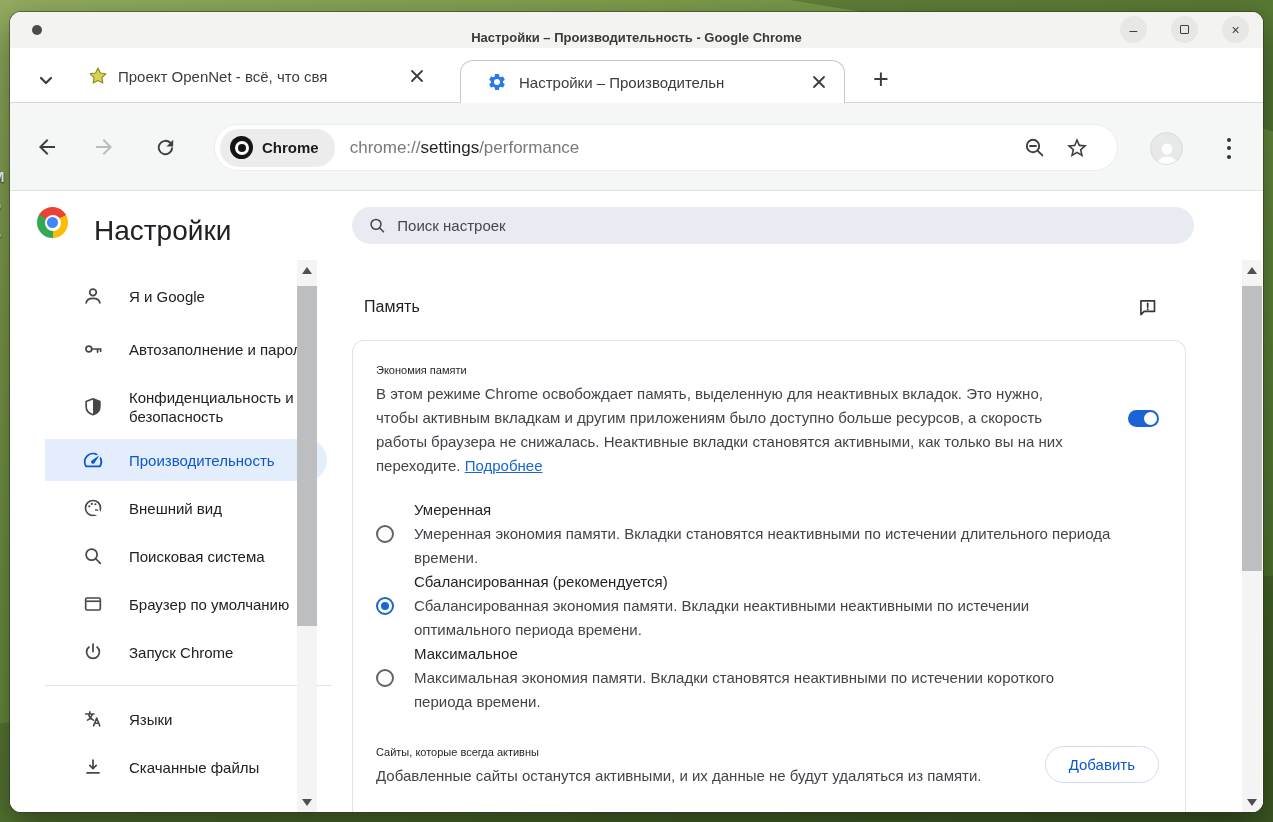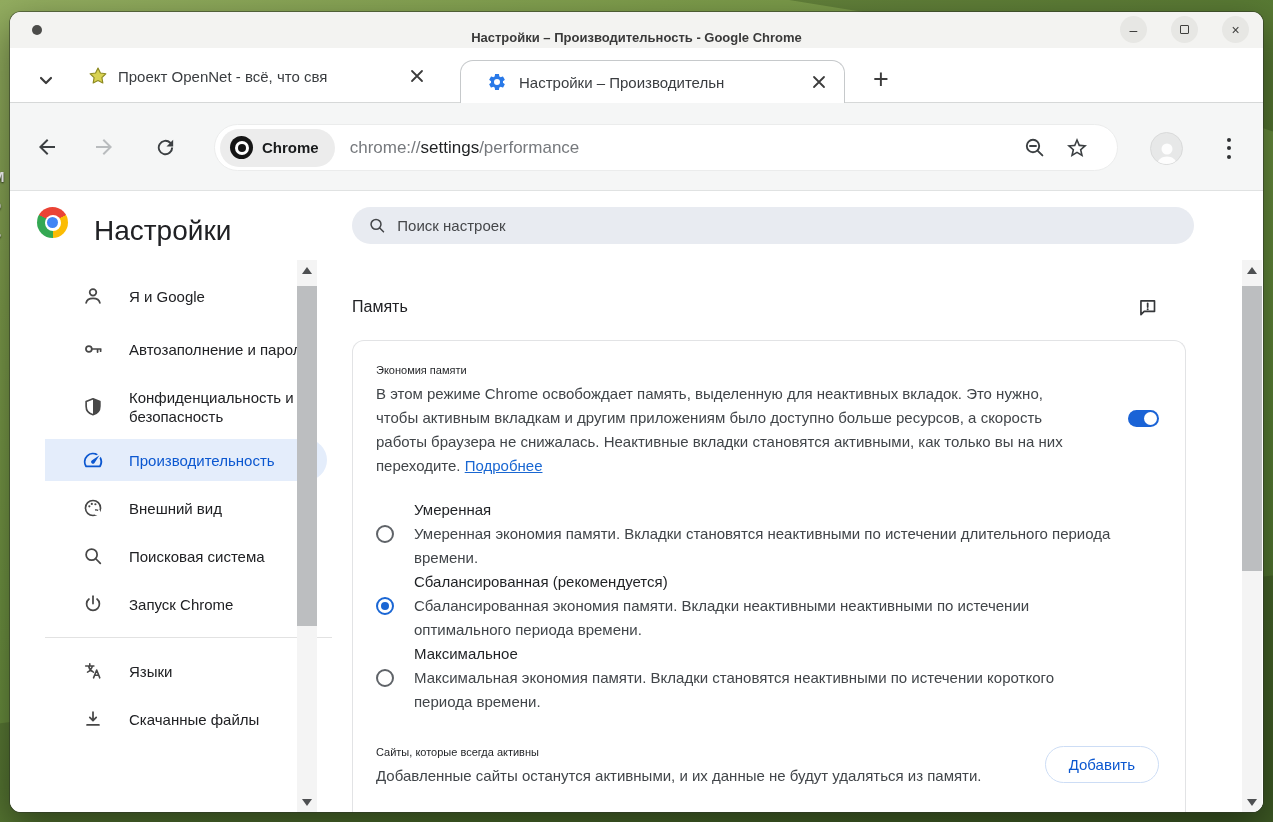--- a/index.html
+++ b/index.html
@@ -109,21 +109,21 @@
   .tri-down { width:0; height:0; border-left:5.5px solid transparent; border-right:5.5px solid transparent;
     border-top:7px solid #4e5052; }
   .sb-thumb { position:absolute; left:0; width:20px; background:#bcbec0; }
   .nav-sb { left:287px; }
   .main-sb { right:1px; }
 
   
   .main { position:absolute; left:342px; top:0; width:834px; }
   .section-row { margin-top:36px; height:24px; display:flex; align-items:center; justify-content:space-between;
     padding-right:28px; }
-  .section-title { font-size:16px; color:#202124; }
+  .section-title { font-size:16px; color:#202124;margin-left:12px; }
   .card { margin-top:21px; background:#fff; border:1px solid #e2e3e5; border-radius:12px 12px 0 0;
     border-bottom:none; padding:17px 26px 30px 23px; }
   .row-toggle { display:grid; grid-template-columns:1fr 60px; column-gap:12px; align-items:center; }
   .card-title { font-size:11px; color:#1f2124; line-height:24px; }
   .card-desc { font-size:15px; color:#414549; line-height:24px; }
   .link { color:#1967d2; text-decoration:underline; cursor:pointer; }
   .toggle { width:31px; height:17px; border-radius:9px; background:#b9bcbf; position:relative; justify-self:end; cursor:pointer; }
   .toggle.on { background:#1a63d6; }
   .toggle .knob { position:absolute; top:2px; right:2px; width:13px; height:13px; border-radius:50%; background:#fff; }
 
@@ -334,20 +334,29 @@
         <div class="nav-item">
           <span class="nicon">
             <svg width="22" height="22" viewBox="0 0 24 24">
                 <circle cx="10.5" cy="10.5" r="6" fill="none" stroke="currentColor" stroke-width="1.9"></circle>
                 <path d="M15 15l5 5" stroke="currentColor" stroke-width="1.9" stroke-linecap="round"></path>
               </svg>
           </span>
           <span class="nlabel">Поисковая система</span>
         </div>
 
+        <div class="nav-item">
+          <span class="nicon">
+            <svg width="22" height="22" viewBox="0 0 24 24">
+                <rect x="4" y="5.5" width="16" height="13" rx="1.6" fill="none" stroke="currentColor" stroke-width="1.8"></rect>
+                <path d="M4.5 9h15" stroke="currentColor" stroke-width="1.8"></path>
+              </svg>
+          </span>
+          <span class="nlabel">Браузер по умолчанию</span>
+        </div>
 
         <div class="nav-item">
           <span class="nicon">
             <svg width="22" height="22" viewBox="0 0 24 24">
                 <path d="M12 3.5v8" stroke="currentColor" stroke-width="1.9" stroke-linecap="round"></path>
                 <path d="M7.6 6.6a7 7 0 108.8 0" fill="none" stroke="currentColor" stroke-width="1.9" stroke-linecap="round"></path>
               </svg>
           </span>
           <span class="nlabel">Запуск Chrome</span>
         </div>

